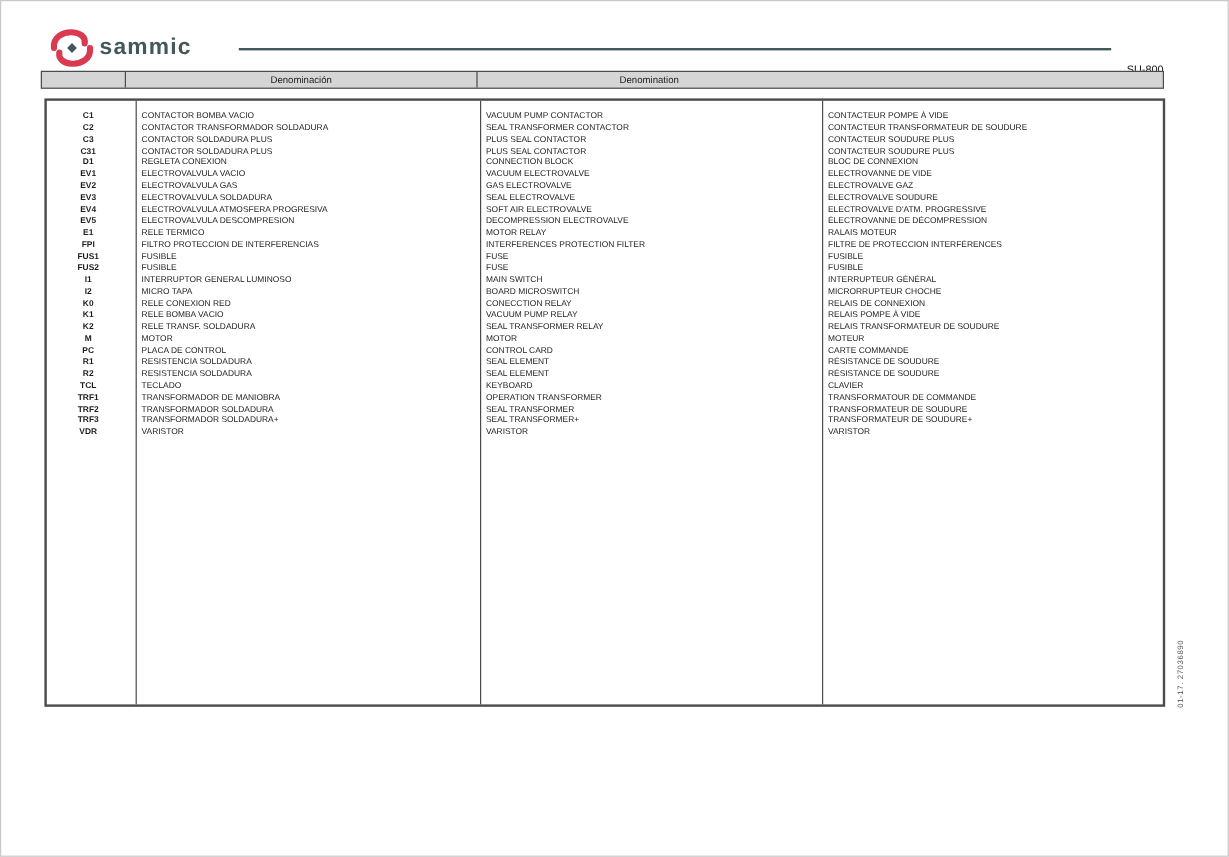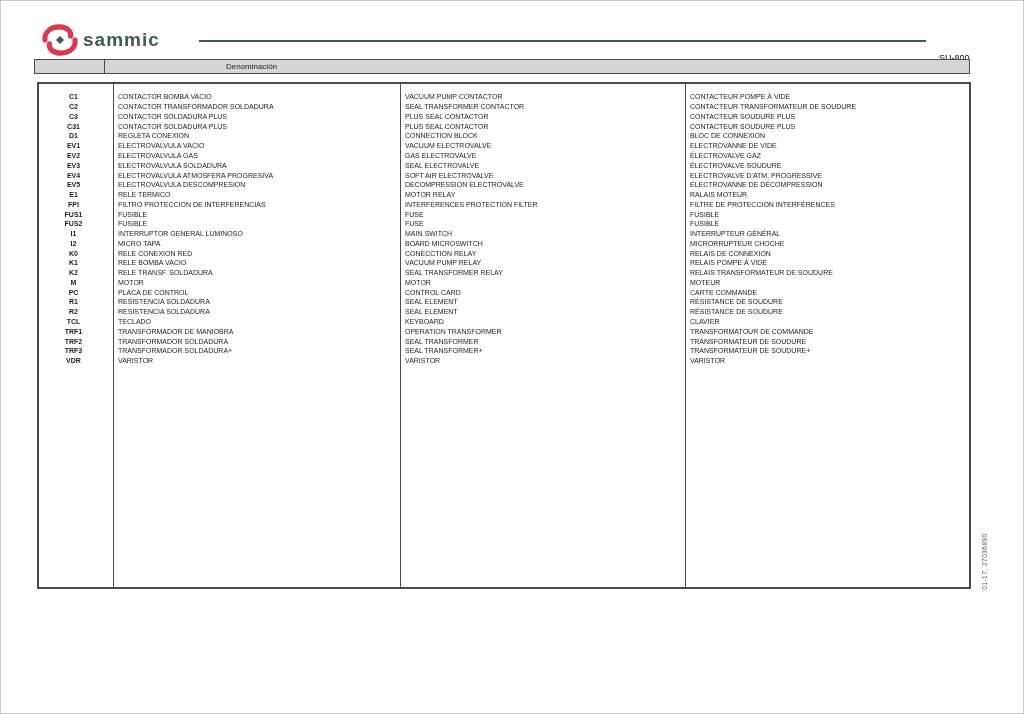--- a/index.html
+++ b/index.html
@@ -72,20 +72,21 @@
   <path d="M 13 50 C 10 20 38 8 60 9 C 82 10 96 22 93 38" fill="none" stroke="#d93a50" stroke-width="16" stroke-linecap="round" transform="rotate(180 60 50)"></path>
   <rect x="51" y="41" width="18" height="18" fill="#42585a" transform="rotate(45 60 50)"></rect>
 </svg>
 <div class="wordmark">sammic</div>
 <div class="head-rule"></div>
 <div class="model">SU-800</div>
 
 <div class="legend-header">
   <div class="hcell"></div>
   <div class="hcell">Denominación</div>
+  <div class="hcell">Denomination</div>
 </div>
 
 <div class="legend-table">
   <div class="col-line c1"></div>
   <div class="col-line c2"></div>
   <div class="col-line c3"></div>
   <div class="rows">
       <div class="trow">
         <div class="tcell code">C1</div>
         <div class="tcell es">CONTACTOR BOMBA VACIO</div>

